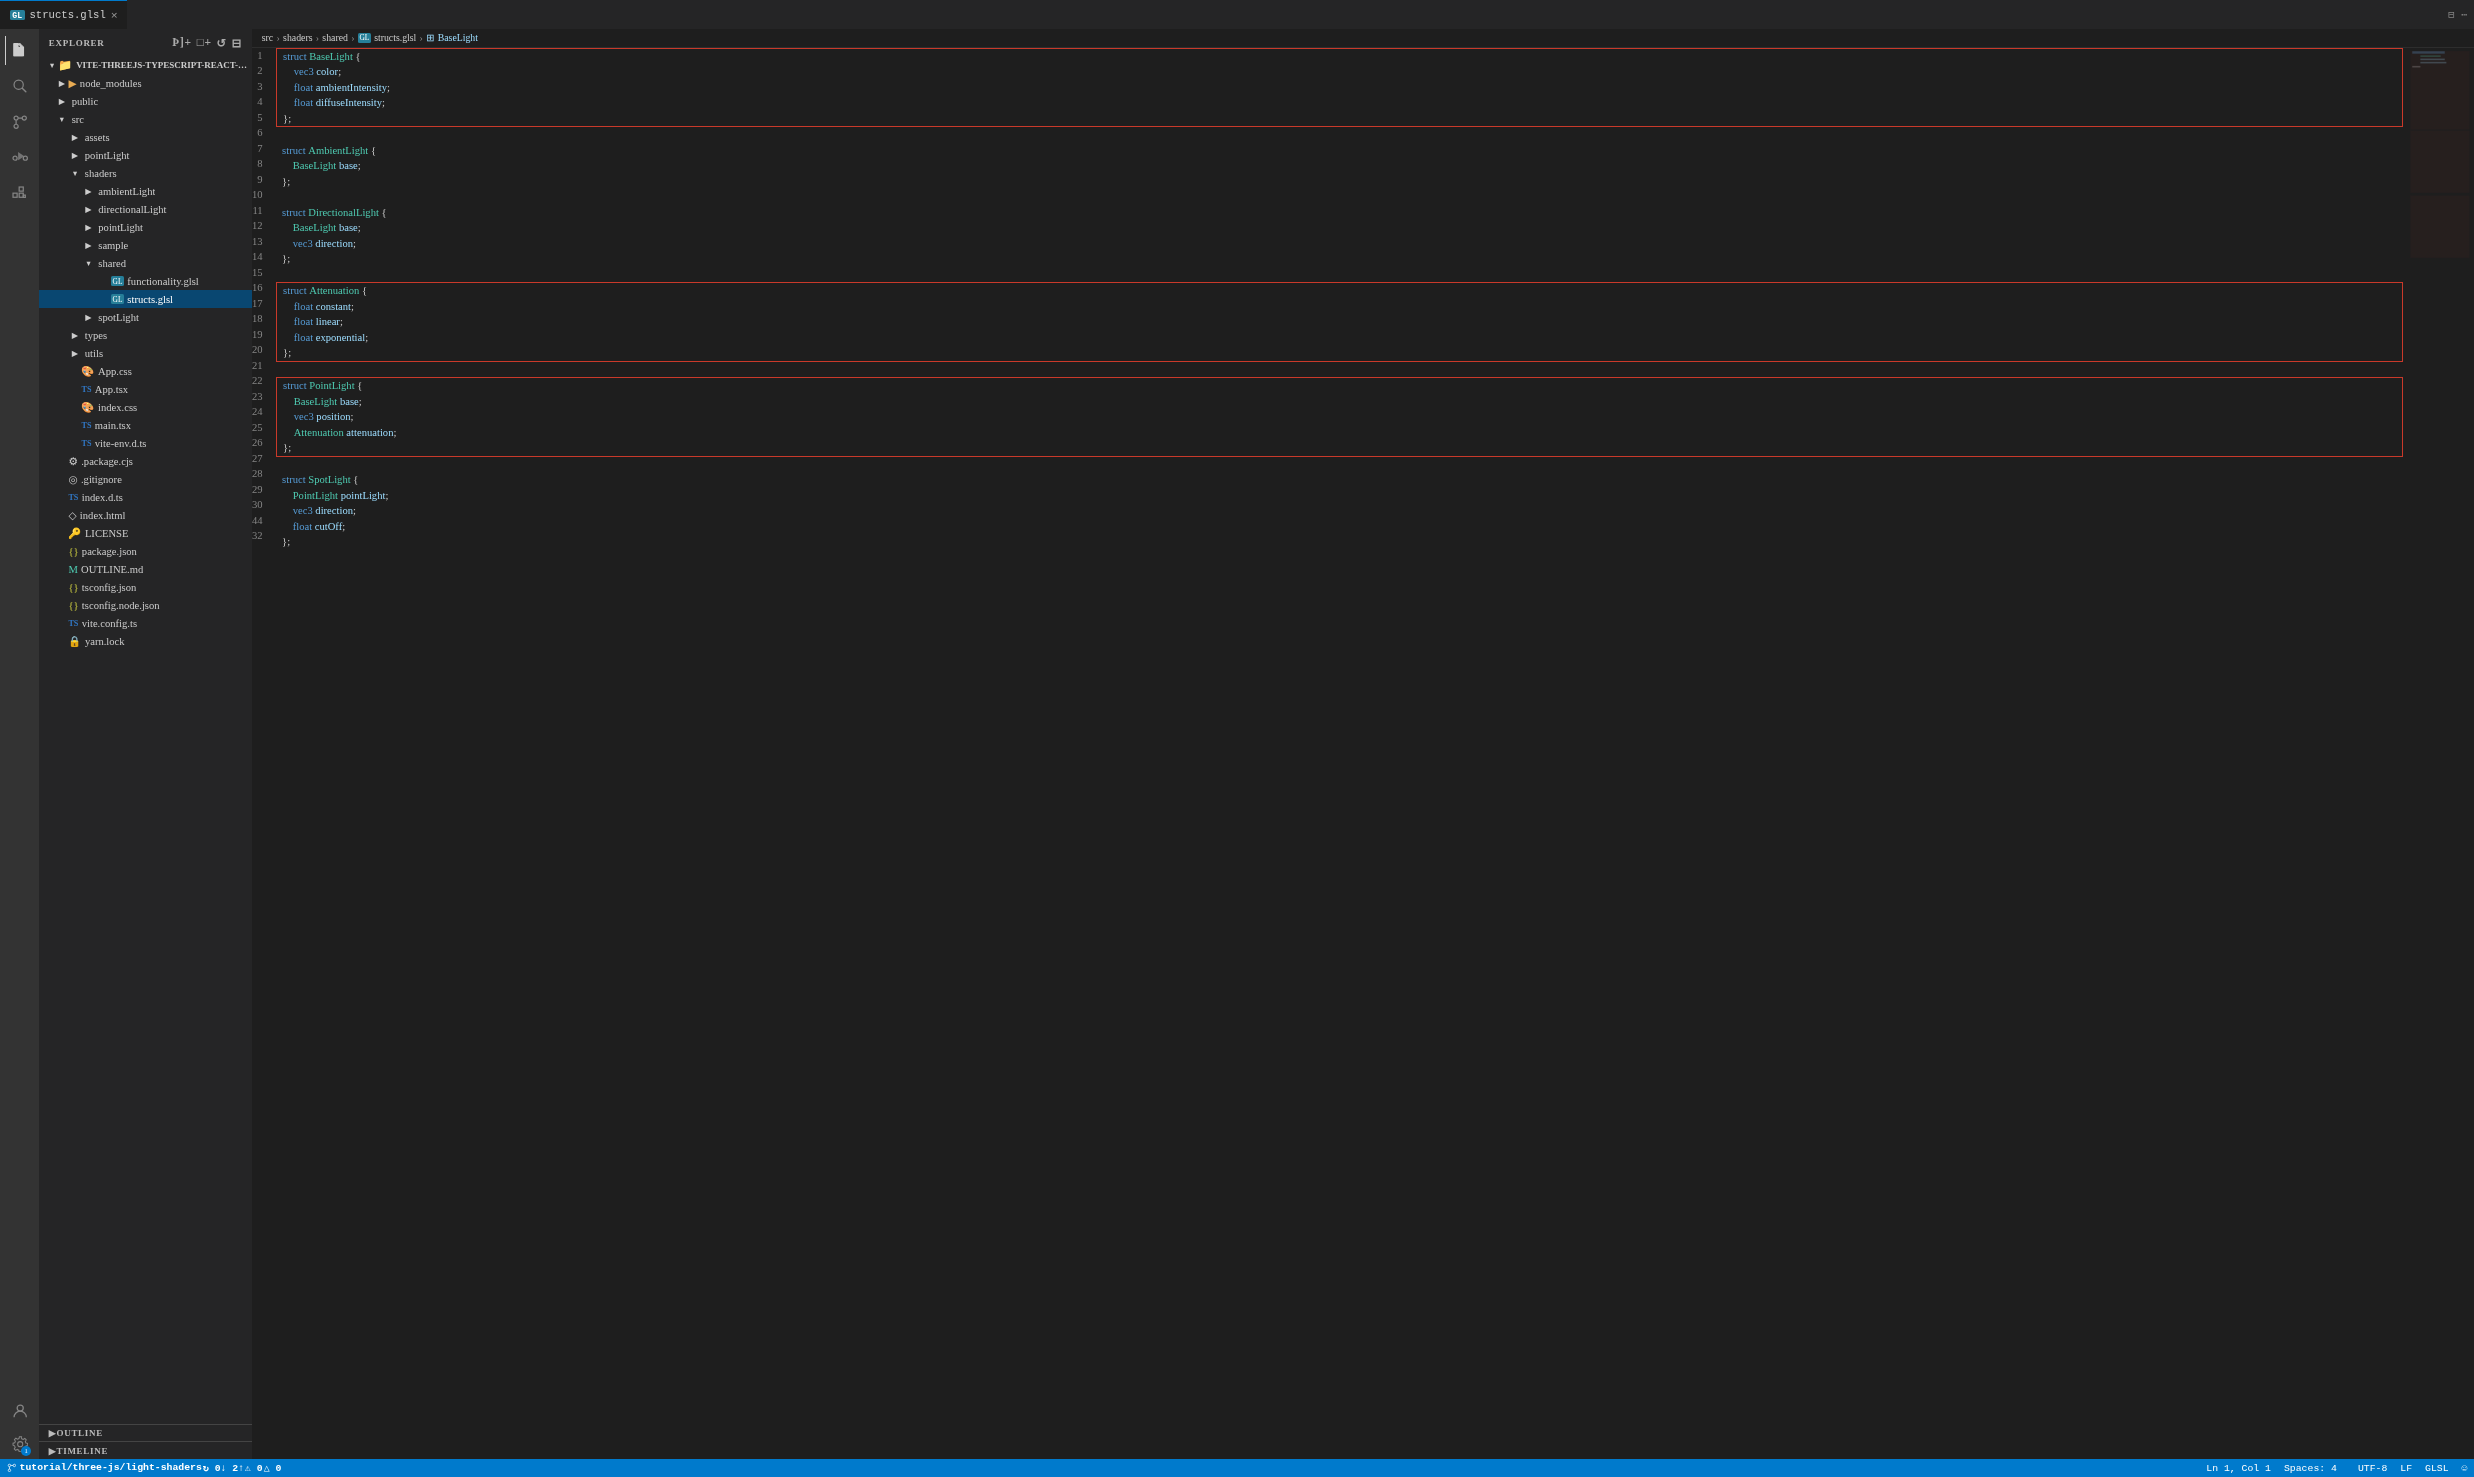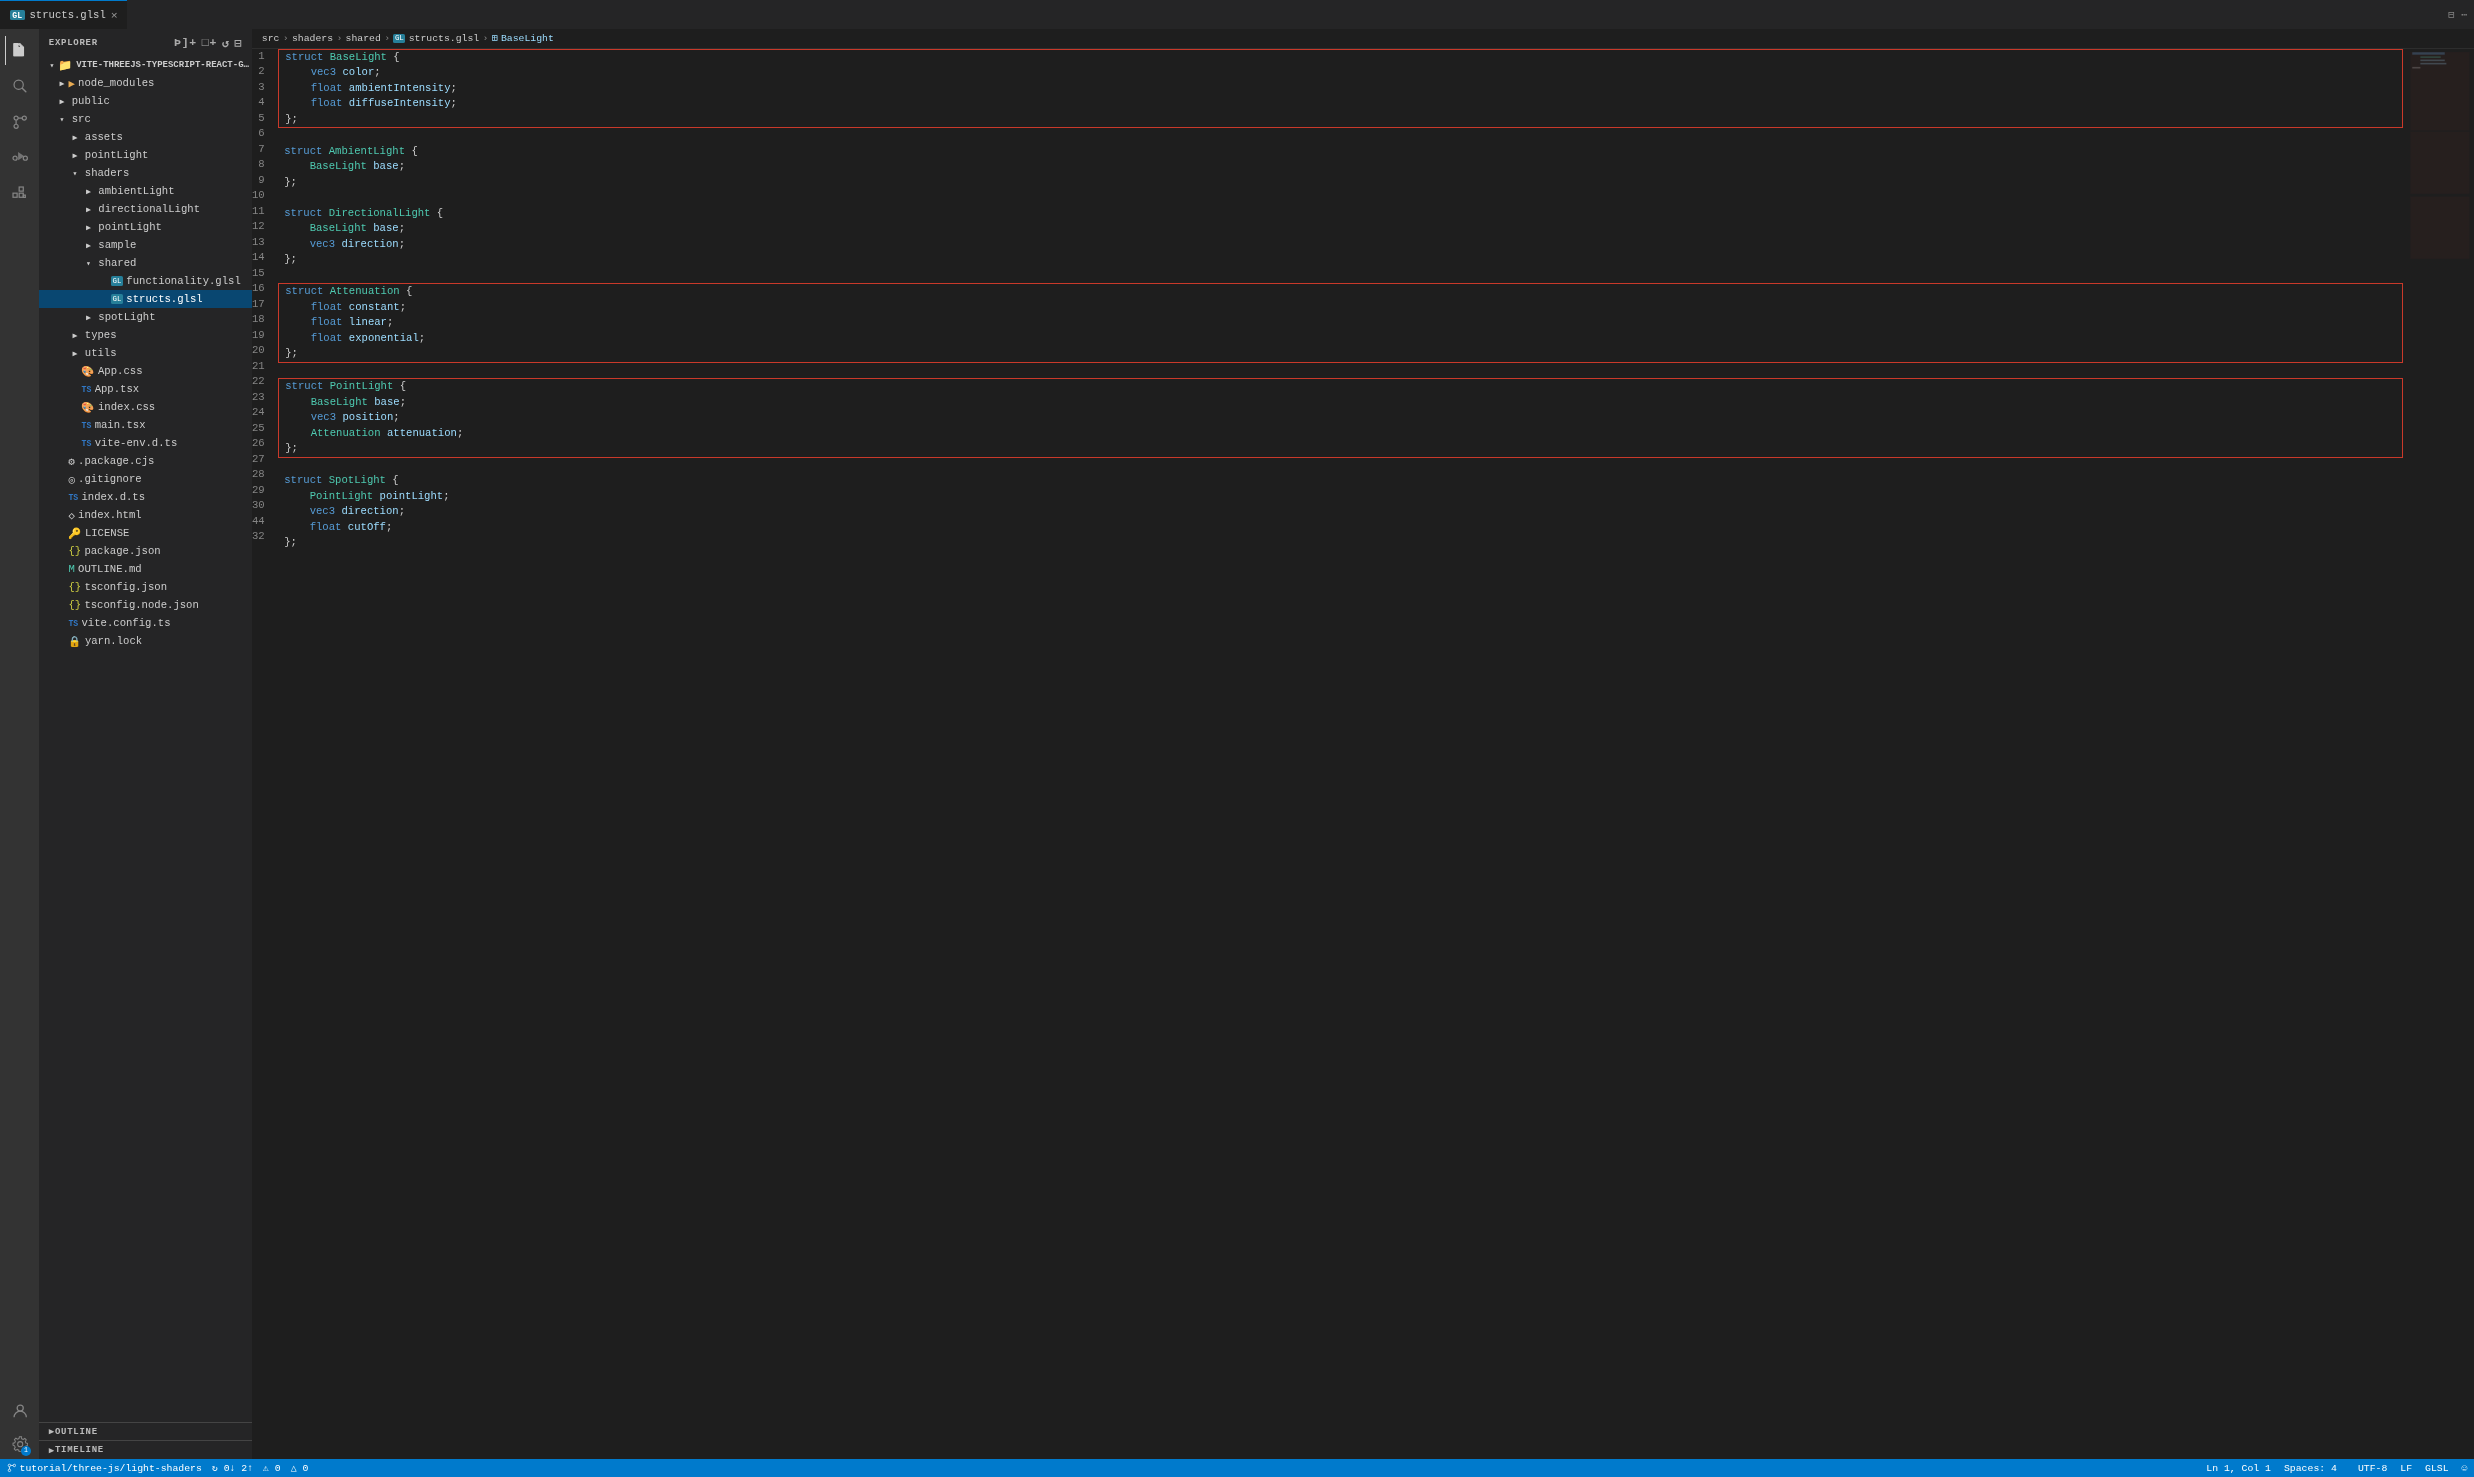--- a/index.html
+++ b/index.html
@@ -46,20 +46,21 @@
       cursor: pointer;
       font-size: 11.5px;
       opacity: 0.7;
     }
 
     
     .main-layout {
       display: flex;
       flex: 1;
       overflow: hidden;
+      font-family: Liberation Serif, serif;
     }
 
     
     .activity-bar {
       width: 39px;
       background: #333333;
       display: flex;
       flex-direction: column;
       align-items: center;
       padding-top: 6.5px;
@@ -203,21 +204,21 @@
       height: 18px;
       background: #007acc;
       display: flex;
       align-items: center;
       padding: 0 6.5px;
       font-size: 9.8px;
       color: white;
       gap: 13px;
       flex-shrink: 0;
     }
-    .status-left { display: flex; align-items: center; gap: 10px; }
+    .status-left { display: flex; align-items: flex-start; gap: 1px; font-weight: bold; }
     .status-right { margin-left: auto; display: flex; align-items: center; gap: 13px; }
 
     
     .panel-section {
       border-top: 0.8px solid #444;
     }
     .panel-header {
       display: flex;
       align-items: center;
       padding: 3.3px 9.8px;

